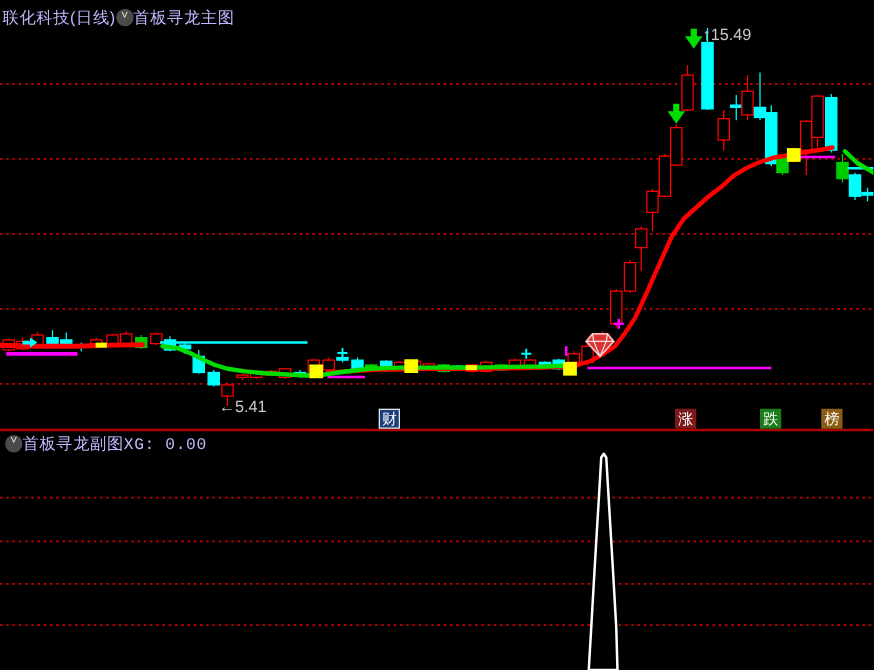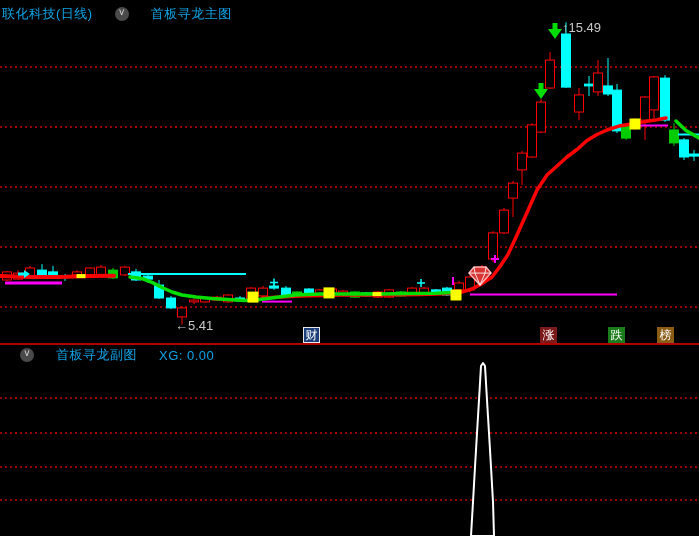--- a/index.html
+++ b/index.html
@@ -1,22 +1,22 @@
 <!DOCTYPE html>
 <html><head>
 <meta charset="utf-8">
 <style>
   html,body{margin:0;padding:0;background:#000;}
   #app{position:relative;width:699px;height:536px;background:#000;overflow:hidden;
        font-family:"Liberation Sans",sans-serif;}
   svg.layer{position:absolute;left:0;top:0;pointer-events:none;}
-  .hdr{position:absolute;height:16px;display:flex;align-items:center;gap:22px;
-       color:#0ea5e9;font-size:13px;white-space:nowrap;z-index:5;text-align:center;}
+  .hdr{position:absolute;height:16px;display:flex;align-items:center;gap:0;
+       color:#c4b5fd;font-size:13px;white-space:nowrap;z-index:5;text-align:center;}
   .hdr-main{top:6px;left:2px;}
-  .hdr-sub{top:347px;left:20px;}
+  .hdr-sub{top:347px;left:4px;font-family:Liberation Mono, monospace;}
   .chev{width:14px;height:14px;border-radius:50%;background:#4a4a4a;color:#e0e0e0;
         display:inline-flex;align-items:center;justify-content:center;
         font-size:10px;line-height:1;cursor:pointer;flex:0 0 auto;}
   .chev::before{content:"˅";margin-top:-2px;}
   .ttl{letter-spacing:0.5px;}
   .tab{position:absolute;top:327px;width:17px;height:16px;color:#fff;font-size:12px;
        display:flex;align-items:center;justify-content:center;z-index:5;cursor:pointer;
        box-sizing:border-box;}
   .sep{position:absolute;top:343px;left:0;width:699px;height:2px;background:#b00000;z-index:4;}
 </style>

